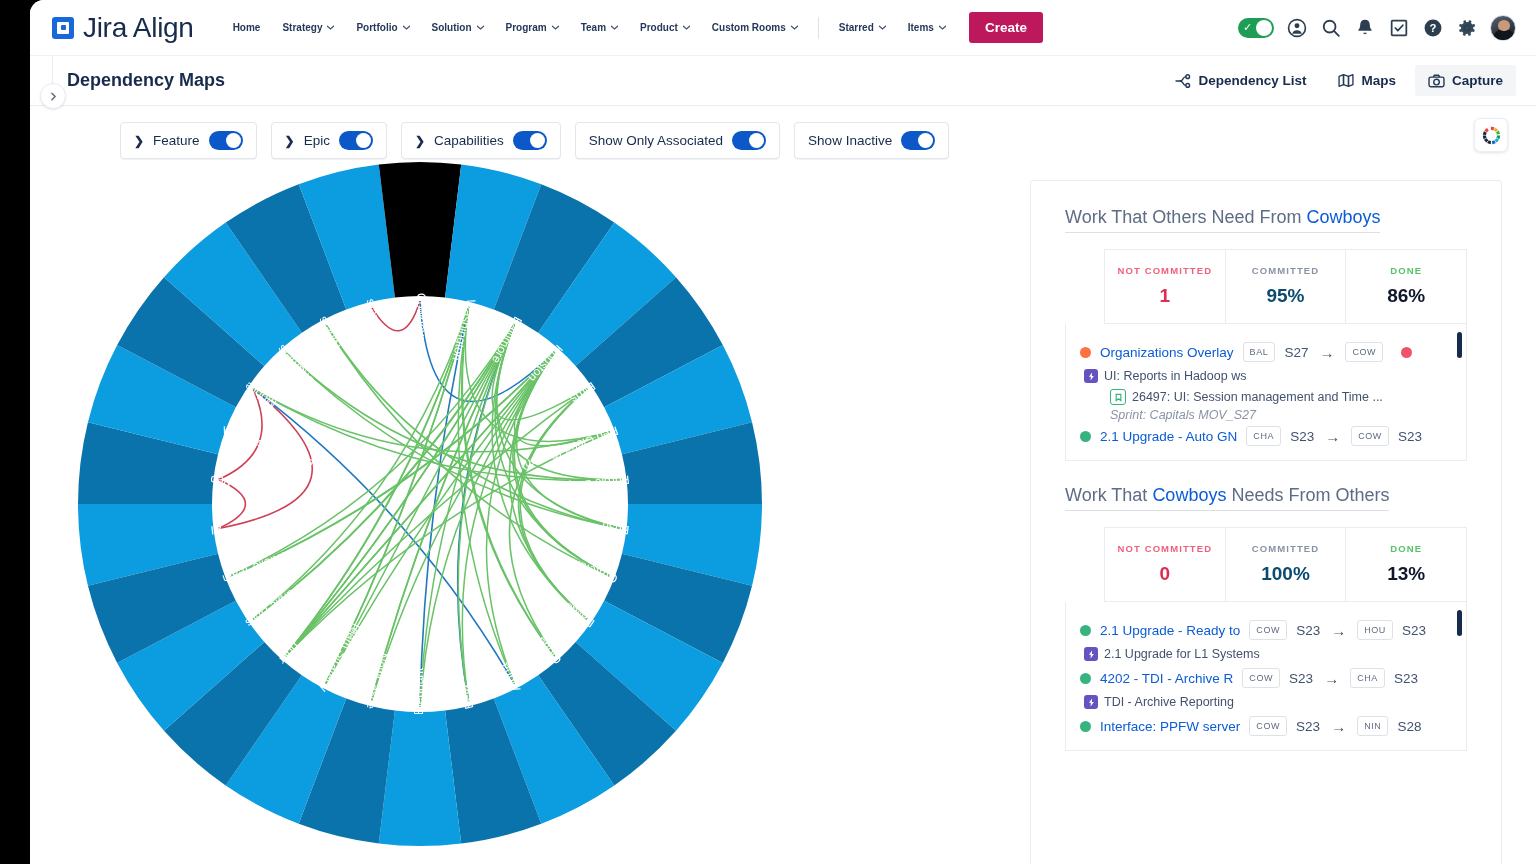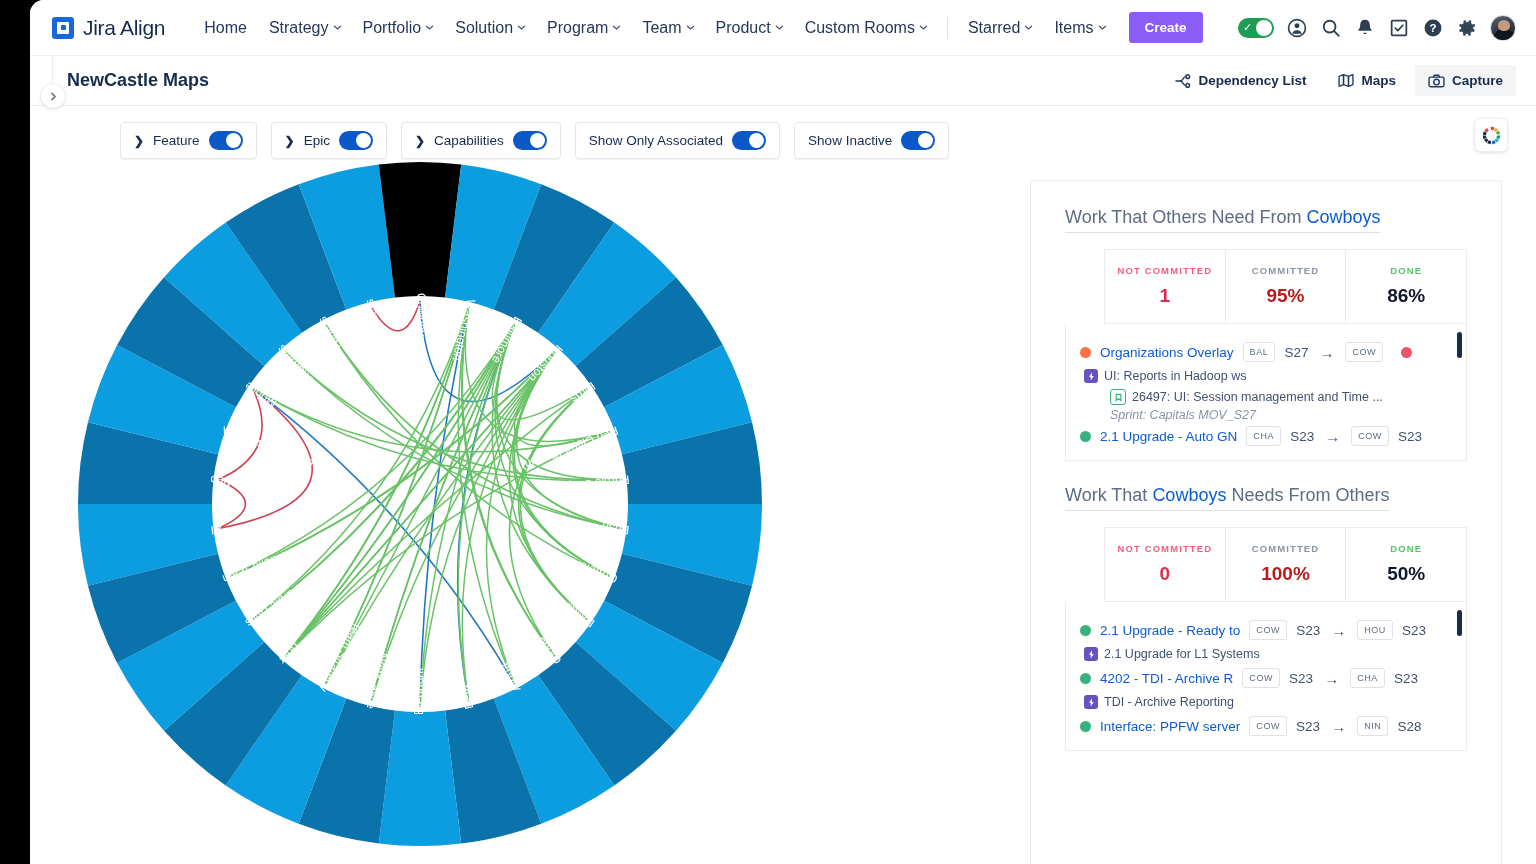--- a/index.html
+++ b/index.html
@@ -37,34 +37,34 @@
   .brand-mark::after {
     content: ""; position: absolute;
     left: 5px; top: 5px; width: 12px; height: 12px;
     background: #fff; border-radius: 1px;
   }
   .brand-mark::before {
     content: ""; position: absolute;
     left: 8.5px; top: 8.5px; width: 5px; height: 5px;
     background: #1868db; z-index: 2; border-radius: 1px;
   }
-  .brand-text { font-size: 21px; color: #172b4d; letter-spacing: -0.3px; font-weight: 400; }
+  .brand-text { font-size: 28px; color: #172b4d; letter-spacing: -0.3px; font-weight: 400; }
   .nav-items { display: flex; align-items: center; gap: 0px; }
   .nav-item {
     display: flex; align-items: center; gap: 4px;
-    font-size: 16px; color: #253858; font-weight: 400;
+    font-size: 10px; color: #253858; font-weight: 700;
     padding: 6px 11px; border-radius: 3px; cursor: pointer;
     white-space: nowrap;
   }
   .caret { width: 8px; height: 8px; position: relative; top: -1px; }
   .caret svg { display: block; }
   .nav-divider { width: 1px; height: 22px; background: #dfe1e6; margin: 0 9px; }
   .nav-create {
     margin-left: 12px;
-    background: #8b5cf6; color: #fff;
+    background: #be185d; color: #fff;
     font-size: 13.5px; font-weight: 700;
     padding: 8px 16px; border-radius: 3px; border: none; cursor: pointer;
   }
   .nav-right {
     margin-left: auto; display: flex; align-items: center; gap: 12px;
     padding-right: 20px;
   }
   .toggle-green {
     width: 36px; height: 20px; border-radius: 10px; background: #1e9e55;
     position: relative; cursor: pointer;
@@ -202,21 +202,21 @@
     flex: 1; text-align: center; padding: 15px 4px 16px 4px;
     border-right: 1px solid #ebecf0;
   }
   .stat:last-child { border-right: none; }
   .stat .cap { font-size: 9.5px; letter-spacing: 1.1px; font-weight: 700; margin-bottom: 9px; }
   .stat .val { font-size: 19px; font-weight: 700; }
   .cap.nc { color: #f0607c; }
   .cap.cm { color: #8993a4; }
   .cap.dn { color: #57c26a; }
   .val.nc { color: #e02b53; }
-  .val.cm { color: #b91c1c; }
+  .val.cm { color: #0c4a6e; }
   .val.dn { color: #0f172a; }
 
   .list-box {
     border: 1px solid #ebecf0; border-top: none;
     position: relative;
     padding: 14px 14px 10px 14px;
   }
   .dep-row {
     display: flex; align-items: center; gap: 9px;
     padding: 4px 0 4px 0;
@@ -391,21 +391,21 @@
     </div>
   </div>
 
   <div class="subhead">
     <div class="rail"></div>
     <div class="rail-btn">
       <svg width="9" height="9" viewBox="0 0 10 10" fill="none" stroke="#5e6c84" stroke-width="1.7" stroke-linecap="round" stroke-linejoin="round">
         <path d="M3.2 1.4L6.8 5 3.2 8.6"></path>
       </svg>
     </div>
-    <div class="page-title">NewCastle Maps</div>
+    <div class="page-title">Dependency Maps</div>
     <div class="subhead-right">
       <button class="sh-btn">
         <svg width="16" height="14" viewBox="0 0 18 16" fill="none" stroke="#253858" stroke-width="1.6" stroke-linecap="round">
           <path d="M1 8h5"></path>
             <path d="M6 8c3 0 3-5 6-5"></path>
             <path d="M6 8c3 0 3 5 6 5"></path>
           <circle cx="14.4" cy="3" r="2.1"></circle>
             <circle cx="14.4" cy="13" r="2.1"></circle>
         </svg>
         <span>Dependency List</span>
@@ -646,21 +646,21 @@
           <div class="stat">
         <div class="cap nc">NOT COMMITTED</div>
         <div class="val nc">0</div>
       </div>
           <div class="stat">
         <div class="cap cm">COMMITTED</div>
         <div class="val cm">100%</div>
       </div>
           <div class="stat">
         <div class="cap dn">DONE</div>
-        <div class="val dn">50%</div>
+        <div class="val dn">13%</div>
       </div>
         </div><div class="list-box">
           <div class="panel-scroll"></div>
           <div class="dep-row">
           <span class="dot" style="background:#36b37e"></span>
           <span class="dep-link">2.1 Upgrade - Ready to</span>
           <span class="tag">COW</span>
           <span class="sprint">S23</span>
           <span class="arrow-r">→</span>
           <span class="tag">HOU</span>

